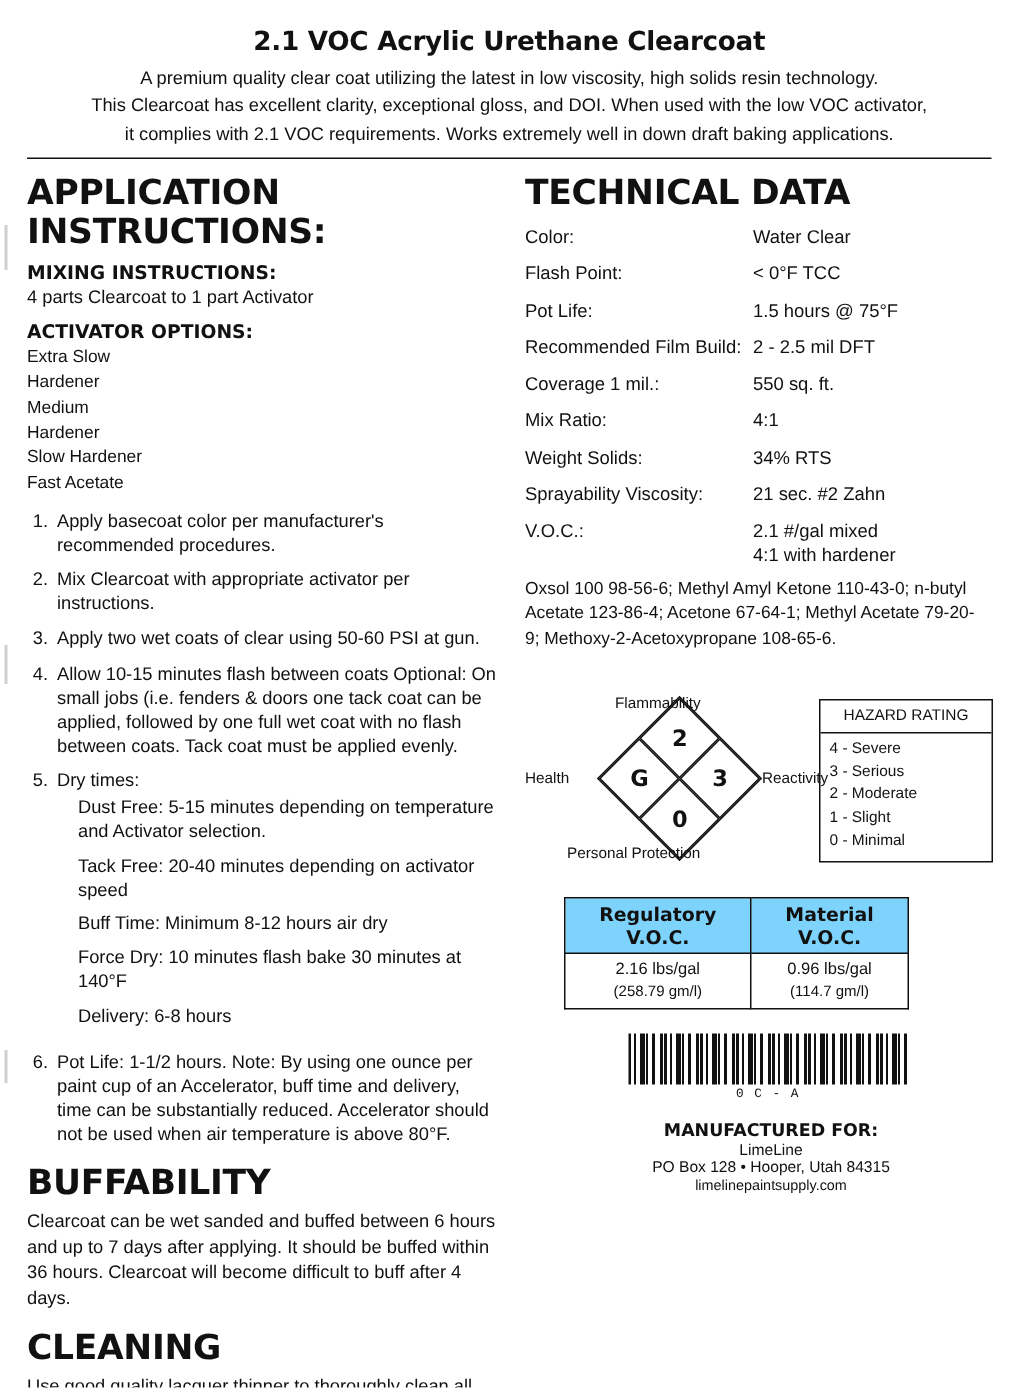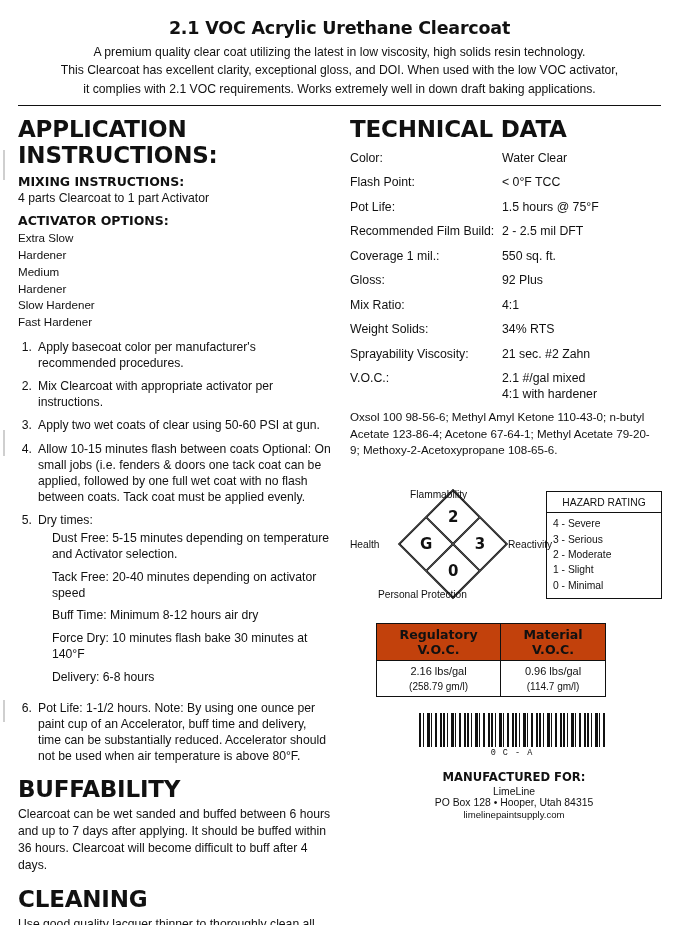--- a/index.html
+++ b/index.html
@@ -201,21 +201,21 @@
 
   
   table.voc {
     margin-top: 14px;
     border-collapse: collapse;
     width: 230px;
     margin-left: 26px;
   }
   table.voc th {
     border: 1.5px solid #111;
-    background: #c2410c;
+    background: #7dd3fc;
     font-family: "DejaVu Sans", sans-serif;
     font-size: 12.6px;
     font-weight: bold;
     padding: 3px 4px;
     text-align: center;
   }
   table.voc td {
     border: 1.5px solid #111;
     font-size: 11px;
     padding: 3px 6px;
@@ -295,21 +295,21 @@
       <div class="plain">4 parts Clearcoat to 1 part Activator</div>
 
       <h3 class="sub">ACTIVATOR OPTIONS:</h3>
       <div class="act-grid">
         <div>
           <div>Extra Slow Hardener</div>
           <div>Medium Hardener</div>
         </div>
         <div>
           <div>Slow Hardener</div>
-          <div>Fast Hardener</div>
+          <div>Fast Acetate</div>
         </div>
       </div>
 
       <ol class="steps">
         <li>
           <span class="num">1.</span>
           <span class="txt">Apply basecoat color per manufacturer's recommended procedures.</span>
         </li>
         <li>
           <span class="num">2.</span>
@@ -372,24 +372,20 @@
           <td class="k">Pot Life:</td>
           <td>1.5 hours @ 75°F</td>
         </tr>
         <tr>
           <td class="k">Recommended Film Build:</td>
           <td>2 - 2.5 mil DFT</td>
         </tr>
         <tr>
           <td class="k">Coverage 1 mil.:</td>
           <td>550 sq. ft.</td>
-        </tr>
-        <tr>
-          <td class="k">Gloss:</td>
-          <td>92 Plus</td>
         </tr>
         <tr>
           <td class="k">Mix Ratio:</td>
           <td>4:1</td>
         </tr>
         <tr>
           <td class="k">Weight Solids:</td>
           <td>34% RTS</td>
         </tr>
         <tr>

